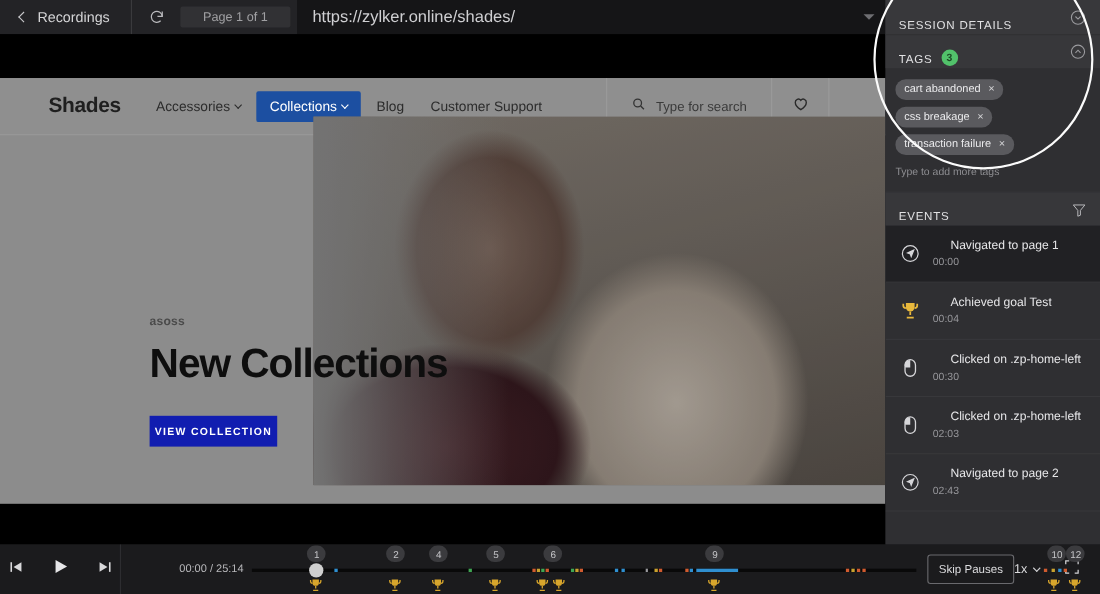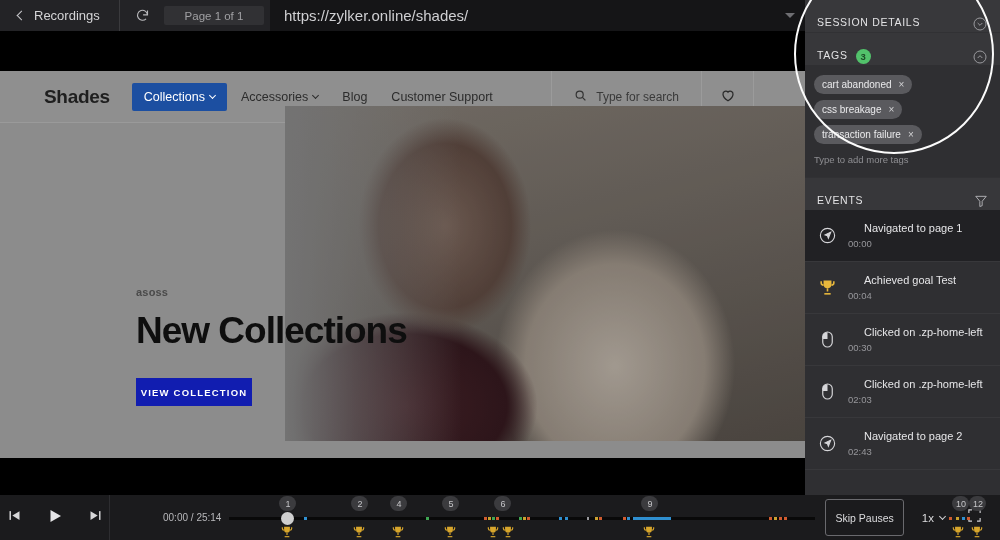--- a/index.html
+++ b/index.html
@@ -117,21 +117,21 @@
     display: flex; align-items: center; justify-content: center;
     font-size: 9.5px; font-weight: 700; color: #fff; letter-spacing: 1.2px;
   }
 
   
   .panel {
     position: absolute; right: 0; top: 0; width: 195px; height: 495px;
     background: #2f2f32;
   }
   .panel-head {
-    height: 31px; display: flex; align-items: flex-start; padding: 16px 12px;
+    height: 31px; display: flex; align-items: flex-end; padding: 2px 12px;
     background: #38383b;
   }
   .panel-head.two { background: #37373a; border-top: 1px solid #313134; }
   .panel-title {
     font-size: 10.5px; color: #e2e2e4; letter-spacing: 0.7px; font-weight: 400;
   }
   .badge-count {
     margin-left: 8px; background: #52c26b; color: #1c4a25; border-radius: 9px;
     min-width: 15px; height: 15px; font-size: 9.5px; font-weight: 700;
     display: flex; align-items: center; justify-content: center; padding: 0 4px;
@@ -190,23 +190,23 @@
     position: absolute; left: 52px; top: 17px; width: 13px; height: 13px;
     background: #cfcfcf; border-radius: 50%;
   }
   .marker {
     position: absolute; top: 1px; width: 17px; height: 15px;
     background: #3b3b3e; border-radius: 8px; color: #c6c6c9; font-size: 9px;
     display: flex; align-items: center; justify-content: center;
   }
   .trophy-mark { position: absolute; top: 30px; }
   .btn-skip {
-    border: 1px solid #6a6a6e; border-radius: 3px; height: 37px;
+    border: 1px solid #6a6a6e; border-radius: 3px; height: 27px;
     padding: 0 9px; display: flex; align-items: center;
-    font-size: 10.5px; color: #dcdcde; margin-right: 18px; white-space: nowrap;
+    font-size: 10.5px; color: #dcdcde; white-space: nowrap;
   }
   .speed {
     display: flex; align-items: center; gap: 6px; font-size: 11.5px;
     color: #dcdcde; margin-right: 22px;
   }
   .fs-icon { margin-right: 18px; }
 </style>
 </head>
 <body>
 
@@ -232,26 +232,26 @@
       <span class="caret-down"></span>
     </div>
   </div>
 
   <div class="viewport">
     <div class="page">
 
       <div class="site-nav">
         <div class="brand">Shades</div>
         <div class="nav-links">
+          <div class="nav-link">
+            <span>Accessories</span>
+            <span class="mini-chev"></span>
+          </div>
           <div class="nav-link active">
             <span>Collections</span>
-            <span class="mini-chev"></span>
-          </div>
-          <div class="nav-link">
-            <span>Accessories</span>
             <span class="mini-chev"></span>
           </div>
           <div class="nav-link">Blog</div>
           <div class="nav-link">Customer Support</div>
         </div>
         <div class="nav-right">
           <div class="search-box">
             <span>
               <svg width="13" height="13" viewBox="0 0 24 24" fill="none" stroke="#333" stroke-width="2.2">
                 <circle cx="10.5" cy="10.5" r="6.5"></circle>

